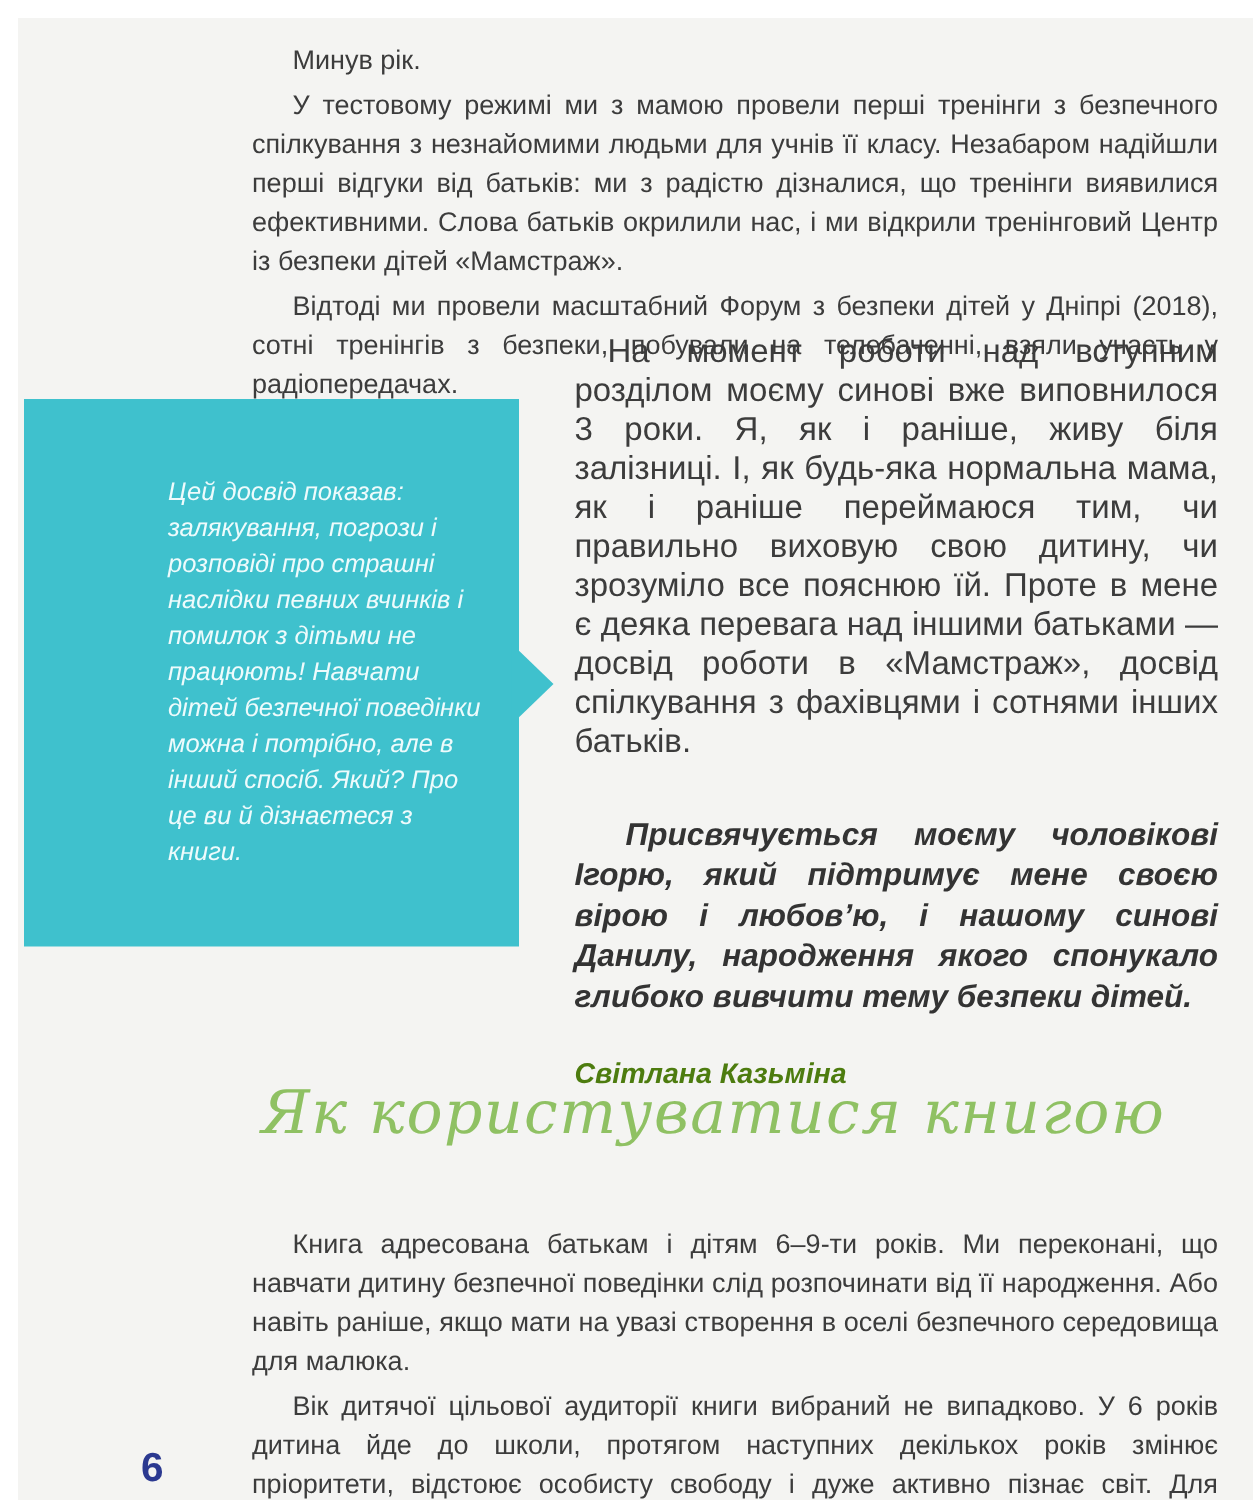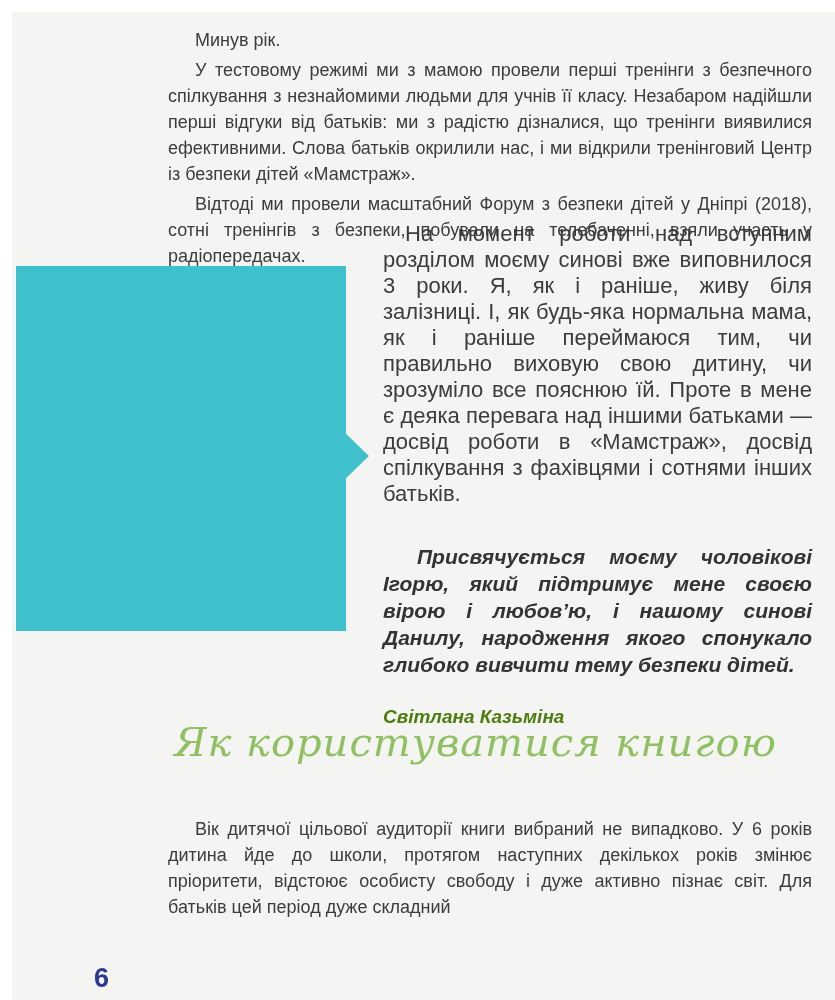--- a/index.html
+++ b/index.html
@@ -80,29 +80,31 @@
 <div class="page" style="--bg: #f4f4f2; --text: #3c3c3c; --pagenum: #2b3990; --teal: #3fc1cd; --teal-text: #eefbfc; --green: #8fc163;">
 
   <div class="top-block body-text">
     <p>Минув рік.</p>
     <p>У тестовому режимі ми з мамою провели перші тренінги з безпечного спілкування з незнайомими людьми для учнів її класу. Незабаром надійшли перші відгуки від батьків: ми з радістю дізналися, що тренінги виявилися ефективними. Слова батьків окрилили нас, і ми відкрили тренінговий Центр із безпеки дітей «Мамстраж».</p>
     <p>Відтоді ми провели масштабний Форум з безпеки дітей у Дніпрі (2018), сотні тренінгів з безпеки, побували на телебаченні, взяли участь у радіопередачах.</p>
   </div>
 
   <div class="callout">
     <div class="callout-arrow"></div>
+    <div class="callout-text">Цей досвід показав: залякування, погрози і розповіді про страшні наслідки певних вчинків і помилок з дітьми не працюють! Навчати дітей безпечної поведінки можна і потрібно, але в інший спосіб. Який? Про це ви й дізнаєтеся з книги.</div>
   </div>
 
   <div class="right-col">
     <p class="narrative">На момент роботи над вступним розділом моєму синові вже виповнилося 3 роки. Я, як і раніше, живу біля залізниці. І, як будь-яка нормальна мама, як і раніше переймаюся тим, чи правильно виховую свою дитину, чи зрозуміло все пояснюю їй. Проте в мене є деяка перевага над іншими батьками — досвід роботи в «Мамстраж», досвід спілкування з фахівцями і сотнями інших батьків.</p>
     <p class="dedication">Присвячується моєму чоловікові Ігорю, який підтримує мене своєю вірою і любов’ю, і нашому синові Данилу, народження якого спонукало глибоко вивчити тему безпеки дітей.</p>
     <p class="author">Світлана Казьміна</p>
   </div>
 
   <div class="section-heading">Як користуватися книгою</div>
 
   <div class="bottom-block body-text">
+    <p>Книга адресована батькам і дітям 6–9-ти років. Ми переконані, що навчати дитину безпечної поведінки слід розпочинати від її народження. Або навіть раніше, якщо мати на увазі створення в оселі безпечного середовища для малюка.</p>
     <p>Вік дитячої цільової аудиторії книги вибраний не випадково. У 6 років дитина йде до школи, протягом наступних декількох років змінює пріоритети, відстоює особисту свободу і дуже активно пізнає світ. Для батьків цей період дуже складний</p>
   </div>
 
   <div class="page-num">6</div>
 
 </div>
 
 </body></html>

